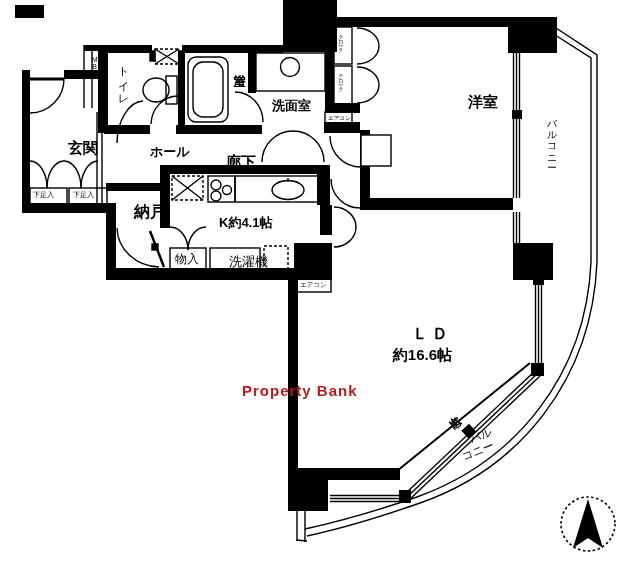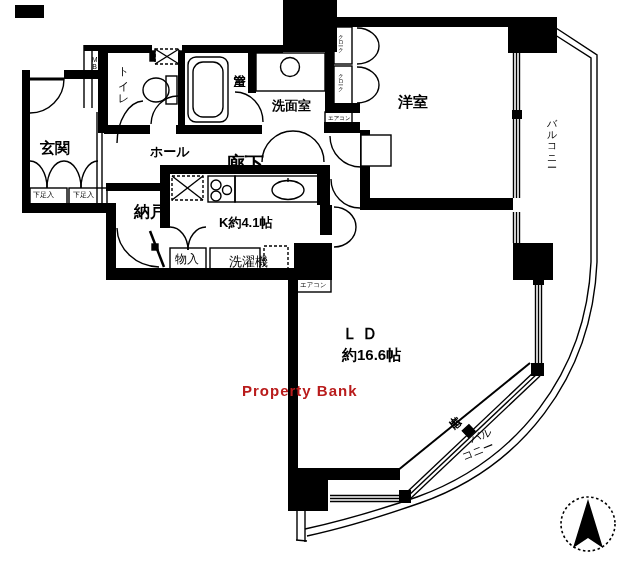--- a/index.html
+++ b/index.html
@@ -1,21 +1,21 @@
 <!DOCTYPE html>
 <html><head>
 <meta charset="utf-8">
 <style>
   html,body{margin:0;padding:0;background:#fff;}
   #stage{position:relative;width:640px;height:569px;background:#fff;overflow:hidden;
          font-family:"Liberation Sans",sans-serif;color:#000;}
   #plan-svg{position:absolute;left:0;top:0;}
   .lbl{position:absolute;white-space:nowrap;line-height:1.15;color:#000;}
   .v{writing-mode:vertical-rl;text-orientation:upright;letter-spacing:1px;}
-  .c{text-align:left;}
+  .c{text-align:right;}
   .b{font-weight:bold;margin-top:6px;}
   .wm{color:#b91c1c;font-size:15px;letter-spacing:1px;font-weight:bold;}
   .rot-demado{transform:rotate(-40deg);transform-origin:top left;}
   .rot-balc{transform:rotate(-22deg);transform-origin:top left;font-size:11px;}
   .rot-balc .l2{margin-left:-14px;}
 </style>
 </head>
 <body>
 
 <div id="stage">
@@ -188,21 +188,21 @@
 
   <div class="lbl wm" style="left:242px;top:382px;">Property Bank</div>
 
   <div class="lbl b" style="left:40px;top:133px;width:58px;font-size:15px;">
       <span class="c" style="display:block;">玄関</span>
     </div>
   <div class="lbl v" style="left:117px;top:59px;height:54px;font-size:11px;">トイレ</div>
   <div class="lbl v b" style="left:232px;top:58px;height:34px;font-size:12px;">浴室</div>
   <div class="lbl b" style="left:272px;top:93px;font-size:13px;">洗面室</div>
   <div class="lbl b" style="left:150px;top:139px;font-size:13px;">ホール</div>
-  <div class="lbl b" style="left:226px;top:147px;font-size:19px;">廊下</div>
+  <div class="lbl b" style="left:226px;top:147px;font-size:15px;">廊下</div>
   <div class="lbl b" style="left:134px;top:197px;font-size:16px;">納戸</div>
   <div class="lbl b" style="left:219px;top:210px;font-size:13px;">K約4.1帖</div>
   <div class="lbl" style="left:175px;top:253px;font-size:12px;">物入</div>
 
   <div class="lbl b c" style="left:398px;top:87px;width:100px;font-size:15px;">
     <span style="display:block;">洋室</span>
   </div>
 
   <div class="lbl b c" style="left:342px;top:319px;width:110px;font-size:15px;">
     <span style="display:block;font-size:16px;letter-spacing:4px;">ＬＤ</span>

